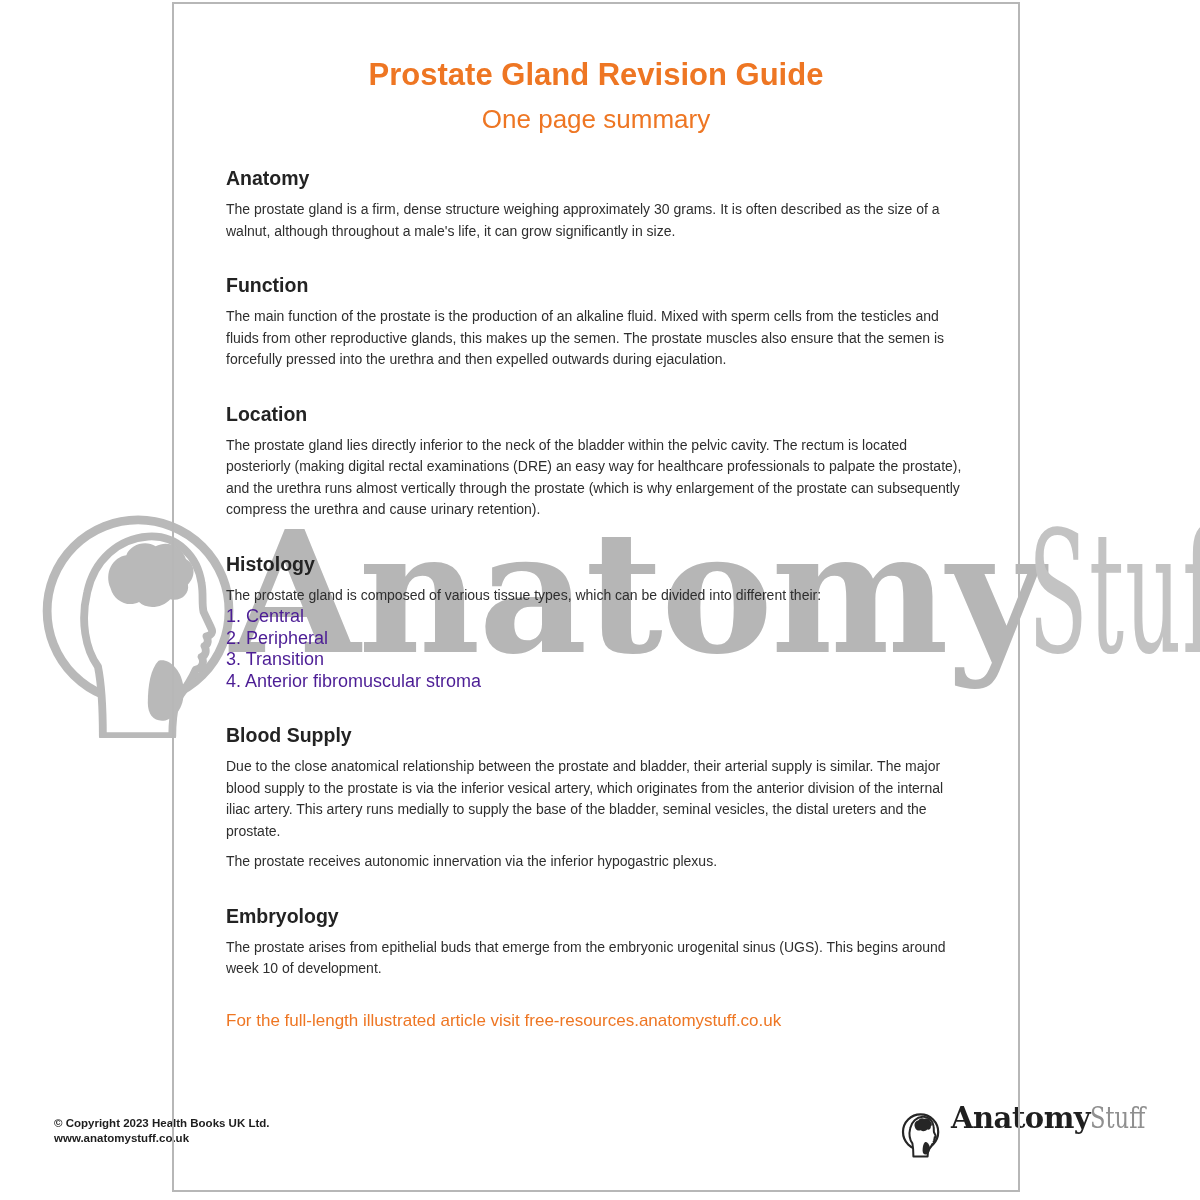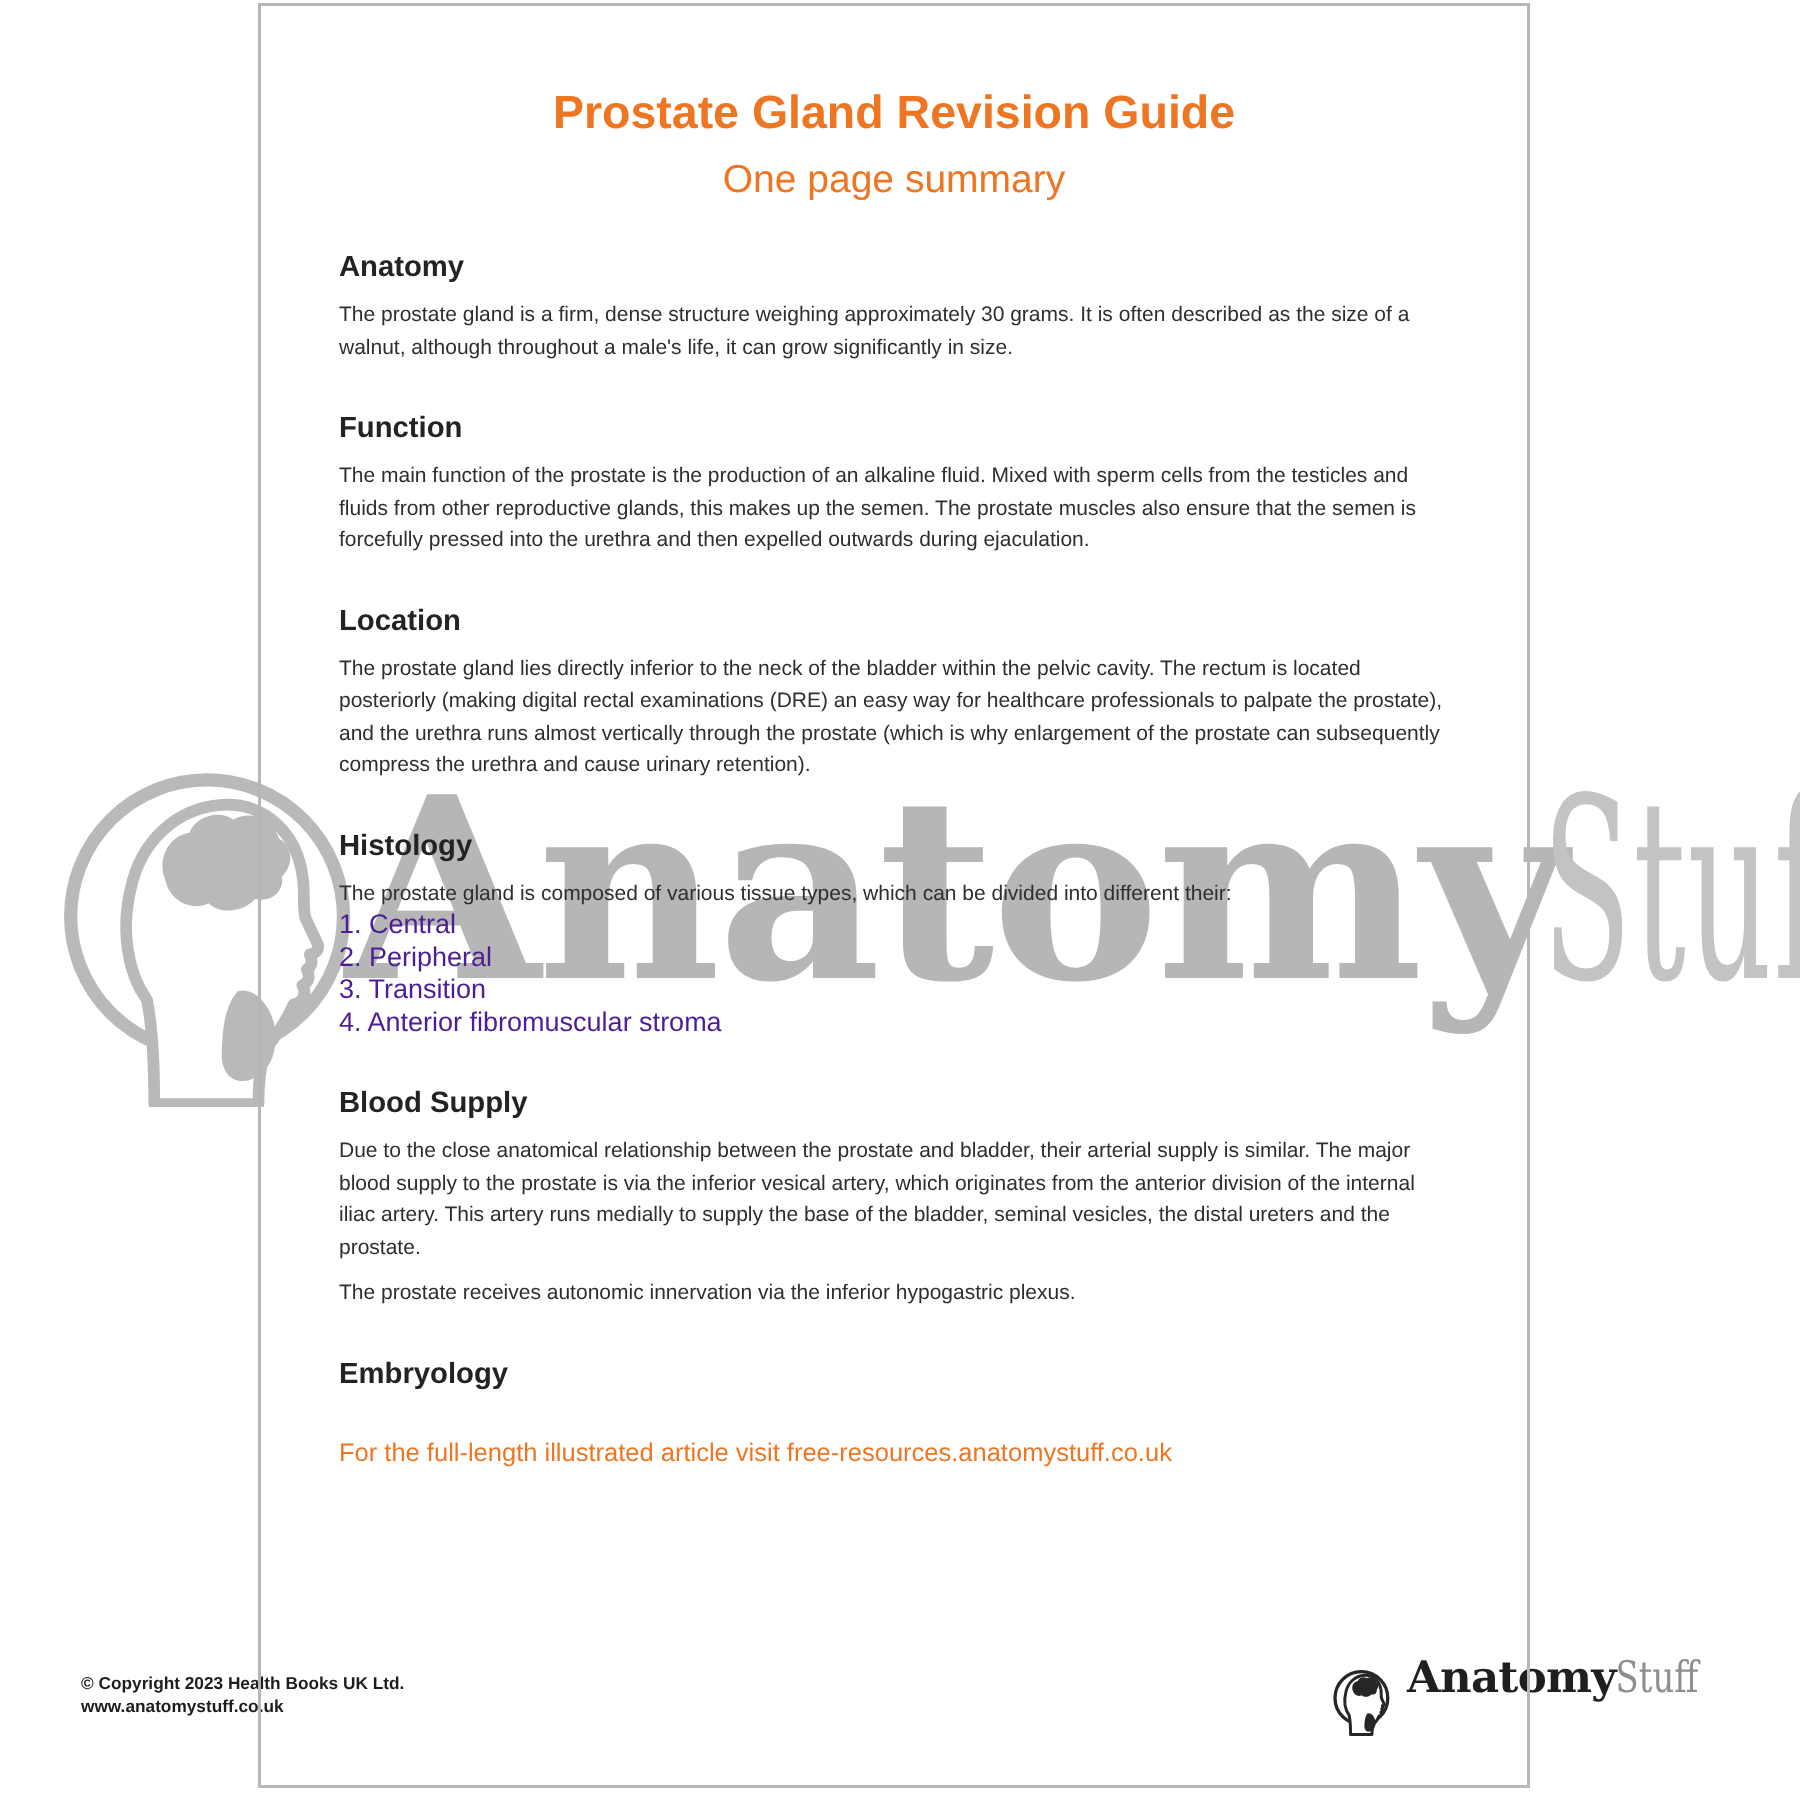--- a/index.html
+++ b/index.html
@@ -43,21 +43,21 @@
   }
   .sec-p{
     margin:9px 0 0;font-size:14px;line-height:21.5px;color:#2e2e2e;
   }
   .sec-list{margin:0;font-size:18px;line-height:21.5px;color:#4c1d95;}
   .link-line{
     margin:30px 0 0;font-size:17px;line-height:21px;color:#ee7623;
   }
   
   .footer{
-    position:absolute;left:54px;right:52px;bottom:42px;
+    position:absolute;left:54px;right:39px;bottom:42px;
     display:flex;justify-content:space-between;align-items:center;z-index:3;
   }
   .copyright{font-size:11.5px;line-height:15px;font-weight:bold;color:#1d1d1d;}
   .footer-logo{display:flex;gap:6px;}
   .footer-logo-text{
     font-family:"DejaVu Serif",serif;font-size:29px;line-height:1;white-space:nowrap;
   }
   .flt-bold{font-weight:bold;color:#1f1f1f;letter-spacing:-0.5px;}
   .flt-light{
     display:inline-block;font-weight:normal;color:#8f8f8f;
@@ -139,20 +139,21 @@
     <div class="sec-h">Blood Supply</div>
     <p class="sec-p">Due to the close anatomical relationship between the prostate and bladder, their arterial supply is similar. The major blood supply to the prostate is via the inferior vesical artery, which originates from the anterior division of the internal iliac artery. This artery runs medially to supply the base of the bladder, seminal vesicles, the distal ureters and the prostate.</p>
   </div>
 
   <div>
     <p class="sec-p">The prostate receives autonomic innervation via the inferior hypogastric plexus.</p>
   </div>
 
   <div>
     <div class="sec-h">Embryology</div>
+    <p class="sec-p">The prostate arises from epithelial buds that emerge from the embryonic urogenital sinus (UGS). This begins around week 10 of development.</p>
   </div>
 
   <div class="link-line">For the full-length illustrated article visit free-resources.anatomystuff.co.uk</div>
 </div>
 
 <div class="footer">
   <div class="copyright">
     <div>© Copyright 2023 Health Books UK Ltd.</div>
     <div>www.anatomystuff.co.uk</div>
   </div>

